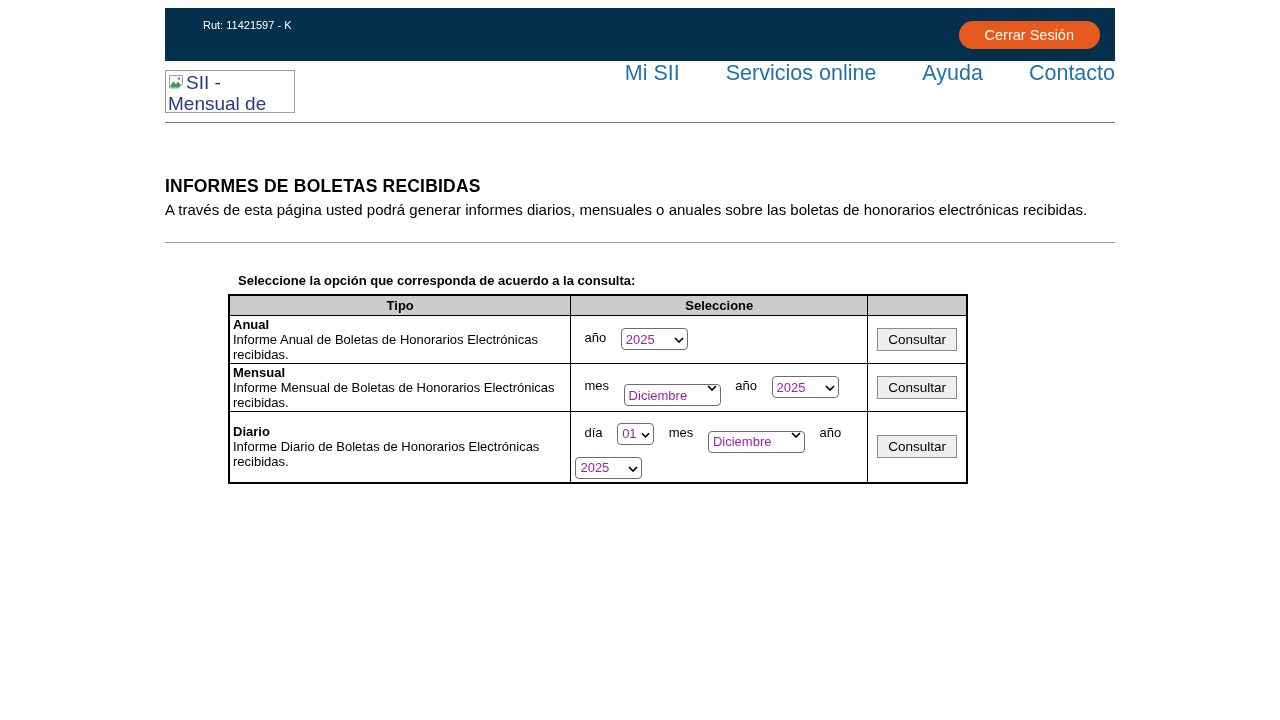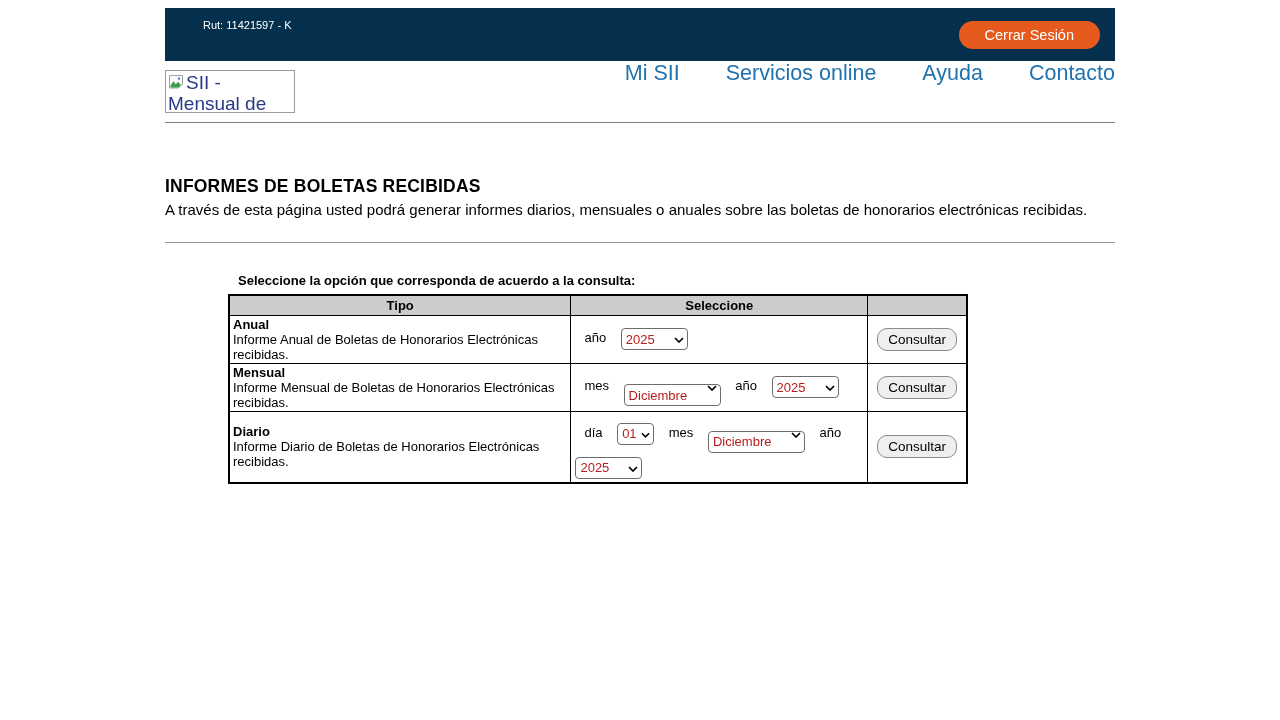--- a/index.html
+++ b/index.html
@@ -40,30 +40,30 @@
   .consulta-table th, .consulta-table td { border: 1px solid #000; }
   .consulta-table th { background: #cccccc; font-size: 13px; font-weight: bold; height: 20px; padding: 1px; }
   .consulta-table td { font-size: 13px; padding: 1px 3px; height: 46px; vertical-align: middle; }
   .cell-tipo { line-height: 15px; }
   .type-title { font-weight: bold; }
   .cell-sel { padding-left: 4px; }
   .cell-sel .fld-label { margin: 0 10px; }
   .cell-action { text-align: center; }
   .consultar-btn {
     font-size: 13.5px; font-family: inherit; color: #000;
-    background: #efefef; border: 1px solid #8a8a8a; border-radius: 10px;
+    background: #efefef; border: 1px solid #8a8a8a; border-radius: 0;
     padding: 3px 10px; cursor: pointer;
   }
 
   
   .select-wrap { position: relative; display: inline-block; vertical-align: middle; margin: 2px 1px; }
   .select-wrap select {
     appearance: none; -webkit-appearance: none; -moz-appearance: none;
     border: 1px solid #6d6d6d; border-radius: 4px; background: #ffffff;
-    font-family: inherit; font-size: 13px; height: 22px; padding: 0 17px 0 4px; color: #b91c1c;
+    font-family: inherit; font-size: 13px; height: 22px; padding: 0 17px 0 4px; color: #a21caf;
   }
   .sel-dia select { width: 37px; }
   .sel-mes select { width: 97px; margin-top: 16px; }
   .sel-ano select { width: 67px; }
   .chevron { position: absolute; right: 4px; top: 50%; margin-top: -2px; pointer-events: none; }
 </style>
 </head>
 <body>
 
 <div class="container">

